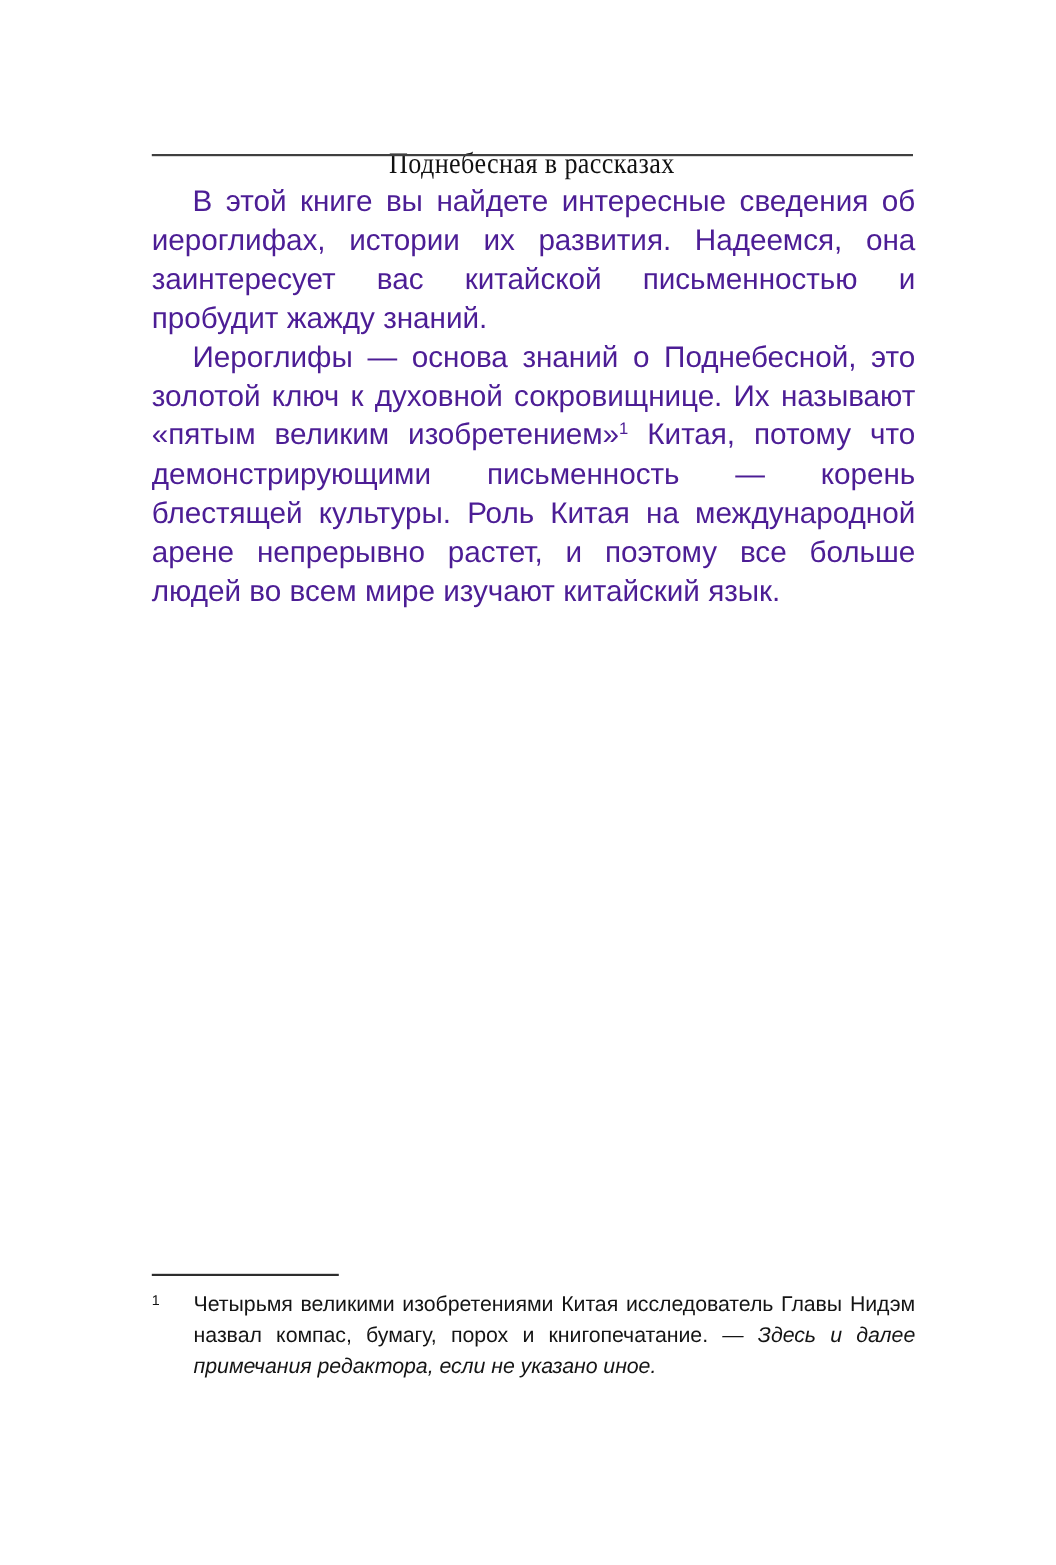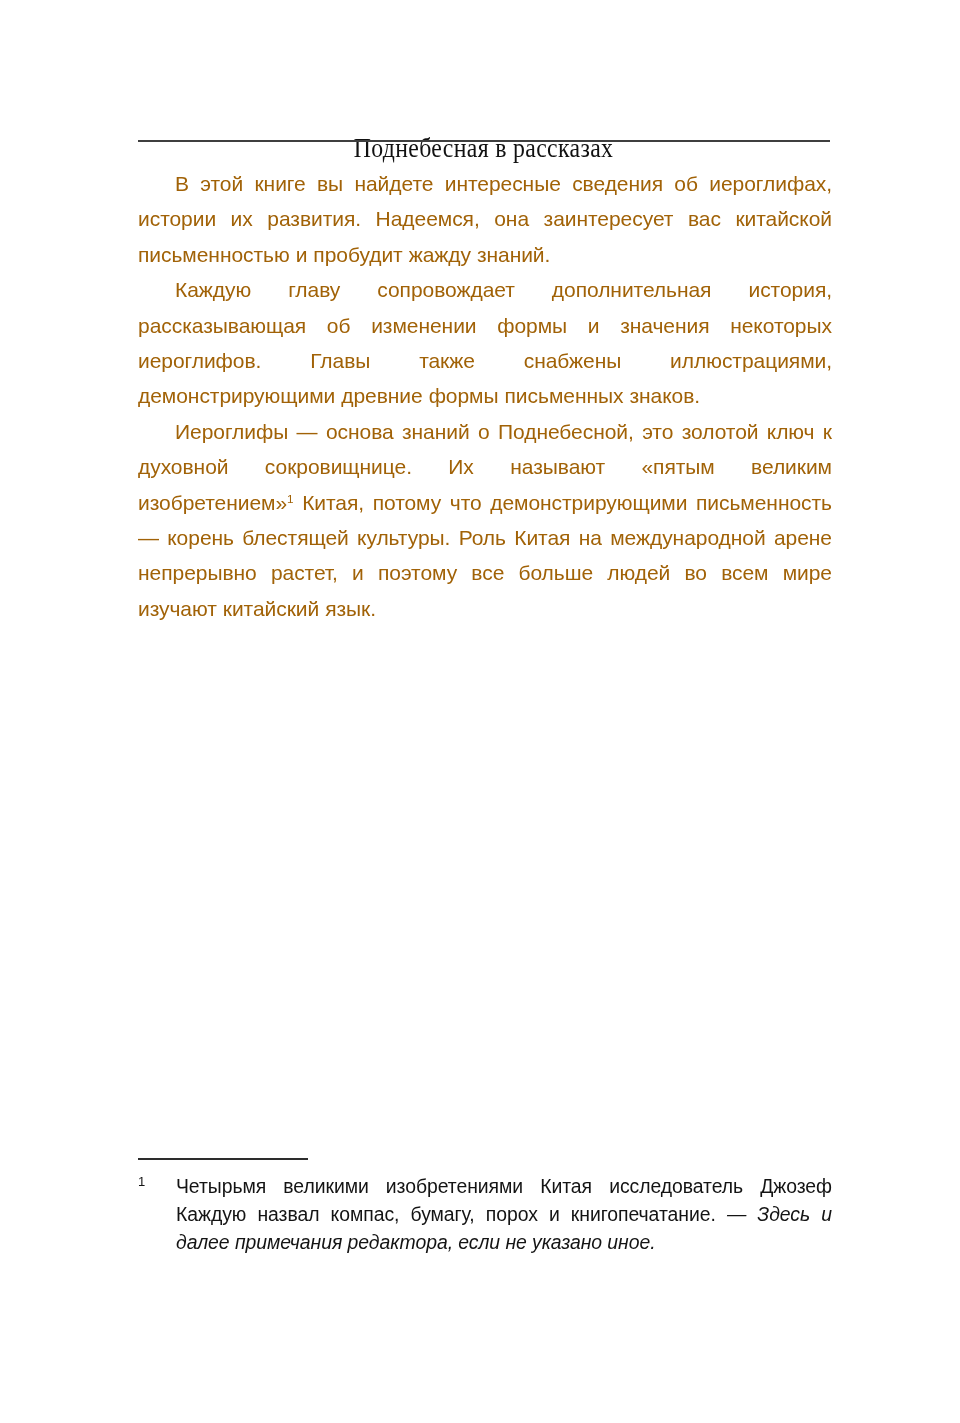--- a/index.html
+++ b/index.html
@@ -53,23 +53,23 @@
   
   .text-column {
     position: absolute;
     left: 138px;
     top: 166px;
     width: 694px;
   }
 
   .body-par {
     margin: 0;
-    font-size: 21px;
+    font-size: 27px;
     line-height: 35.4px;
-    color: #a16207;
+    color: #4c1d95;
     text-align: justify;
     text-indent: 37px;
     letter-spacing: -0.05px;
     word-spacing: 0.2px;
     hyphens: manual;
   }
 
   .body-par + .body-par {
     margin-top: 0;
   }
@@ -128,24 +128,23 @@
   <div class="running-head">
     <span class="running-head-title">Поднебесная в рассказах</span>
   </div>
 
   <div class="head-rule"></div>
 
   <div class="text-column">
 
     <p class="body-par">В этой книге вы найдете интересные сведения об иероглифах, истории их развития. Надеемся, она заинтересует вас китайской письменностью и пробудит жажду знаний.</p>
 
-    <p class="body-par">Каждую главу сопровождает дополнительная история, рассказывающая об изменении формы и значения некоторых иероглифов. Главы также снабжены иллюстрациями, демонстрирующими древние формы письменных знаков.</p>
 
     <p class="body-par"><span>Иероглифы — основа знаний о Поднебесной, это золотой ключ к духовной сокровищнице. Их называют «пятым великим изобретением»</span><sup class="fn-ref">1</sup><span> Китая, потому что демонстрирующими письменность — корень блестящей культуры. Роль Китая на международной арене непрерывно растет, и поэтому все больше людей во всем мире изучают китайский язык.</span></p>
 
   </div>
 
   <div class="footnote-block">
     <div class="footnote-rule"></div>
-    <p class="footnote-text"><span class="footnote-marker">1</span><span>Четырьмя великими изобретениями Китая исследователь Джозеф Каждую назвал компас, бумагу, порох и книгопечатание. </span><span class="footnote-em">— Здесь и далее примечания редактора, если не указано иное.</span></p>
+    <p class="footnote-text"><span class="footnote-marker">1</span><span>Четырьмя великими изобретениями Китая исследователь Главы Нидэм назвал компас, бумагу, порох и книгопечатание. </span><span class="footnote-em">— Здесь и далее примечания редактора, если не указано иное.</span></p>
   </div>
 
 </div>
 
 </body></html>

